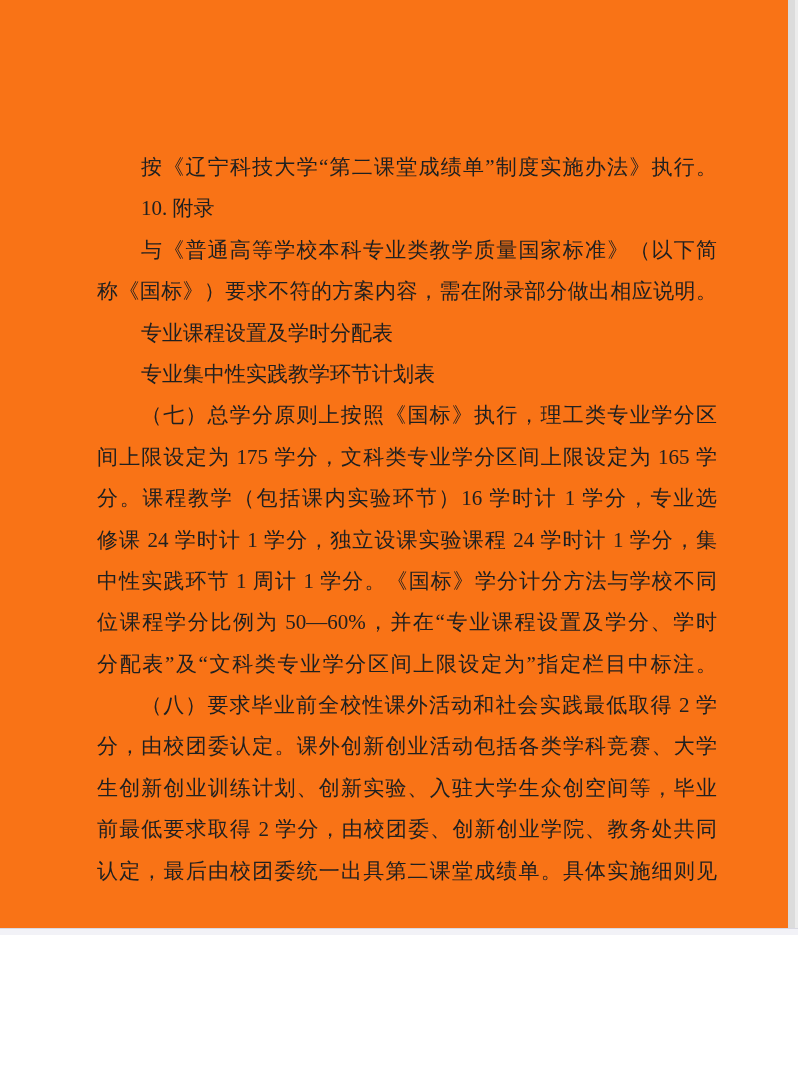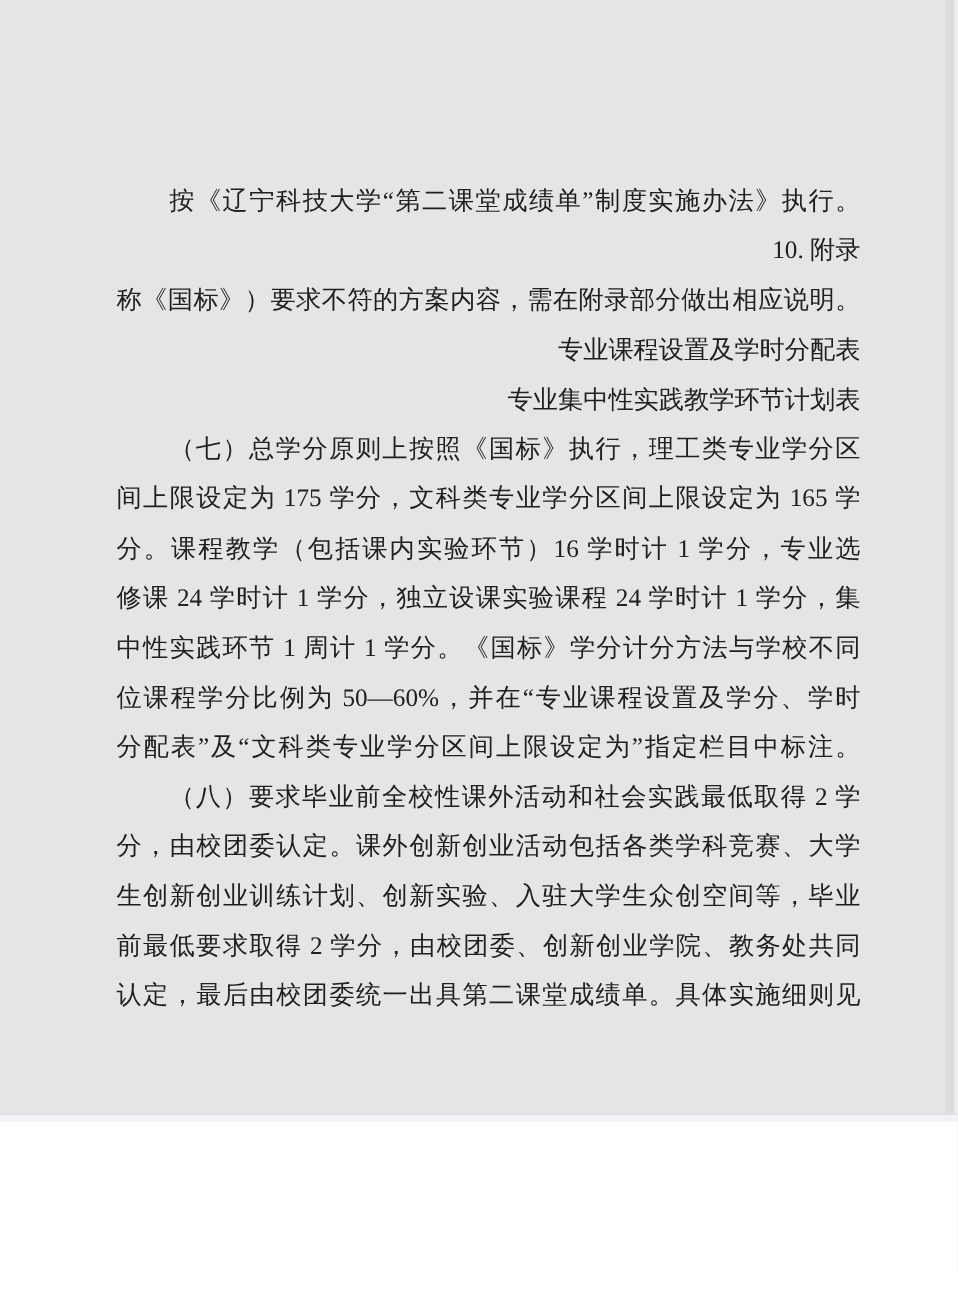--- a/index.html
+++ b/index.html
@@ -4,21 +4,21 @@
 <style>
   html, body {
     margin: 0;
     padding: 0;
     background: #ffffff;
   }
   .page {
     position: relative;
     width: 798px;
     height: 935px;
-    background: #e5e5e5;
+    background: #f97316;
     overflow: hidden;
     font-family: "Liberation Serif", serif;
   }
   .edge-right {
     position: absolute;
     top: 0;
     right: 0;
     width: 10px;
     height: 100%;
     background: linear-gradient(to right, #dcdcdc 0 70%, #ececec 70% 100%);
@@ -49,21 +49,20 @@
     white-space: nowrap;
     overflow: visible;
   }
   .line.justify {
     white-space: normal;
     text-align: justify;
     text-align-last: justify;
   }
   .line.indent {
     padding-left: 44px;
-    text-align: right;
   }
   .page-number {
     position: absolute;
     top: 1000px;
     left: 592px;
     width: 100px;
     height: 26px;
     line-height: 26px;
     font-size: 20px;
     color: #1a1a1a;
@@ -72,20 +71,21 @@
   }
 </style>
 </head>
 <body>
 
 <div class="page">
 
   <div class="text-block">
       <div class="line indent justify">按《辽宁科技大学“第二课堂成绩单”制度实施办法》执行。</div>
       <div class="line indent">10. 附录</div>
+      <div class="line indent justify">与《普通高等学校本科专业类教学质量国家标准》（以下简</div>
       <div class="line justify">称《国标》）要求不符的方案内容，需在附录部分做出相应说明。</div>
       <div class="line indent">专业课程设置及学时分配表</div>
       <div class="line indent">专业集中性实践教学环节计划表</div>
       <div class="line indent justify">（七）总学分原则上按照《国标》执行，理工类专业学分区</div>
       <div class="line justify">间上限设定为 175 学分，文科类专业学分区间上限设定为 165 学</div>
       <div class="line justify">分。课程教学（包括课内实验环节）16 学时计 1 学分，专业选</div>
       <div class="line justify">修课 24 学时计 1 学分，独立设课实验课程 24 学时计 1 学分，集</div>
       <div class="line justify">中性实践环节 1 周计 1 学分。《国标》学分计分方法与学校不同</div>
       <div class="line justify">位课程学分比例为 50—60%，并在“专业课程设置及学分、学时</div>
       <div class="line justify">分配表”及“文科类专业学分区间上限设定为”指定栏目中标注。</div>

